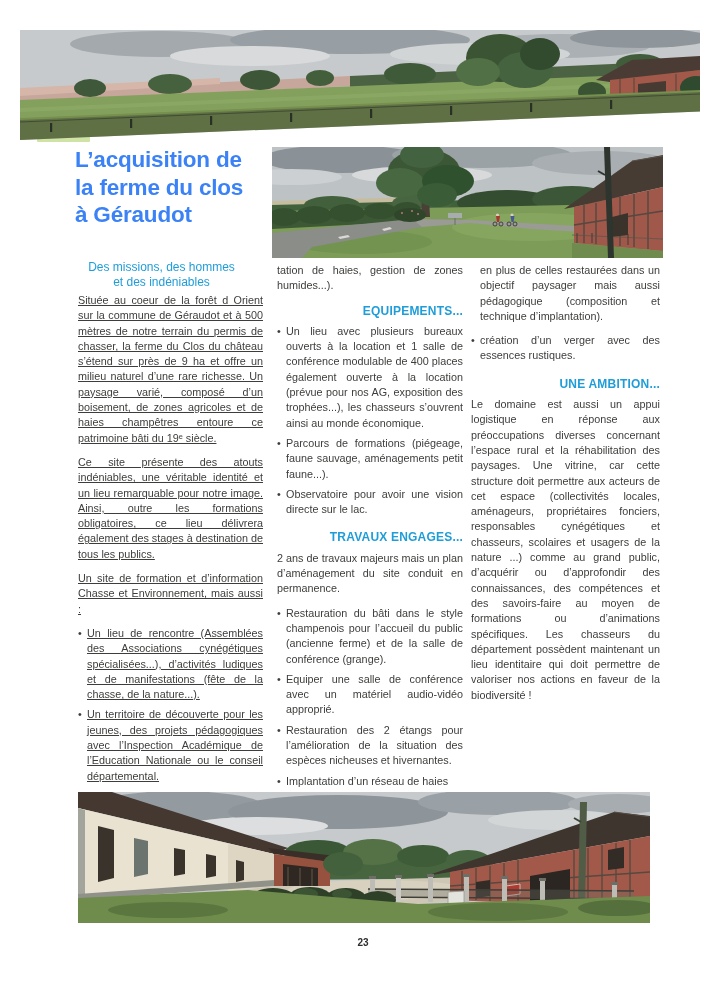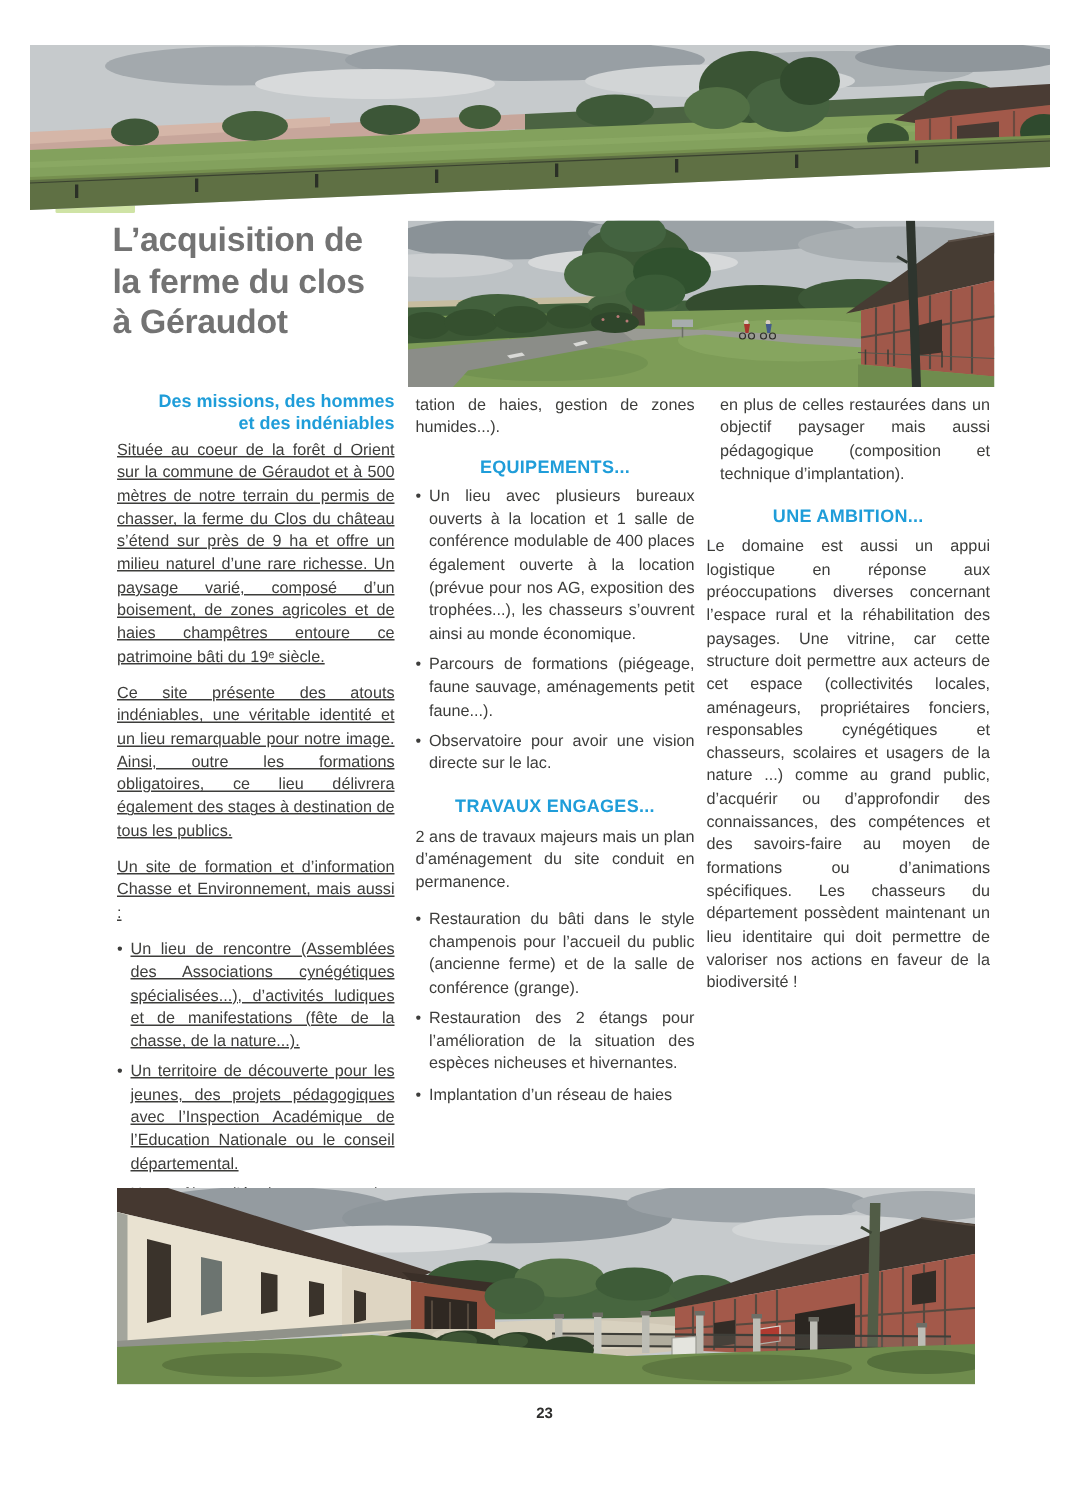--- a/index.html
+++ b/index.html
@@ -5,33 +5,33 @@
   html,body{margin:0;padding:0;background:#ffffff;}
   .page{position:relative;width:726px;height:1000px;background:#ffffff;overflow:hidden;
         font-family:"Liberation Sans",sans-serif;color:#3d3d3b;}
   .photo{position:absolute;overflow:hidden;}
   .photo svg{display:block;}
   .photo-top{left:20px;top:30px;width:680px;height:110px;z-index:2;
              clip-path:polygon(0 0,100% 0,100% 74%,0 100%);}
   .sv-fragment{position:absolute;left:37px;top:132px;width:53px;height:10px;
                background:#cfe3a5;z-index:1;border-radius:1px;}
   .title{position:absolute;left:75px;top:146px;width:200px;margin:0;
-         font-size:22.5px;line-height:27.5px;font-weight:bold;color:#737373;letter-spacing:-0.2px;}
+         font-size:22.5px;line-height:27.5px;font-weight:bold;color:#3b82f6;letter-spacing:-0.2px;}
   .title span{display:block;}
-  .subtitle{position:absolute;left:60px;top:260px;width:203px;text-align:right;
-            font-size:12px;line-height:15px;font-weight:bold;color:#1f9dd9;}
+  .subtitle{position:absolute;left:60px;top:260px;width:203px;text-align:center;
+            font-size:12px;line-height:15px;font-weight:normal;color:#1f9dd9;}
   .subtitle span{display:block;}
   .col{position:absolute;font-size:10.8px;line-height:15.3px;text-align:justify;color:#3d3d3b;}
   .col p{margin:0 0 9px 0;}
   .col ul{list-style:none;margin:0 0 9px 0;padding:0;}
   .col li{position:relative;padding-left:9px;margin:0 0 5px 0;}
   .col li::before{content:"\2022";position:absolute;left:0;top:0;}
   .col li:last-child{margin-bottom:0;}
   .sec-heading{margin:13px 0 5px 0;font-size:12px;letter-spacing:.2px;
-               font-weight:bold;color:#1f9dd9;text-align:center;}
+               font-weight:bold;color:#1f9dd9;text-align:right;}
   .sec-heading.first{margin-top:10px;}
   .hang{padding-left:9px;}
   .col-left{left:78px;top:293px;width:185px;text-decoration:underline;}
   .col-middle{left:277px;top:263px;width:186px;}
   .col-right{left:471px;top:263px;width:189px;}
   .photo-middle{left:272px;top:147px;width:391px;height:111px;}
   .photo-bottom{left:78px;top:792px;width:572px;height:131px;}
   .page-number{position:absolute;left:0;top:937px;width:726px;text-align:center;
                font-size:10px;font-weight:bold;color:#2e2e2d;}
 </style>
@@ -181,28 +181,30 @@
     <h2 class="sec-heading first">EQUIPEMENTS...</h2>
     <ul>
       <li>Un lieu avec plusieurs bureaux ouverts à la location et 1 salle de conférence modulable de 400 places également ouverte à la location (prévue pour nos AG, exposition des trophées...), les chasseurs s’ouvrent ainsi au monde économique.</li>
       <li>Parcours de formations (piégeage, faune sauvage, aménagements petit faune...).</li>
       <li>Observatoire pour avoir une vision directe sur le lac.</li>
     </ul>
     <h2 class="sec-heading">TRAVAUX ENGAGES...</h2>
     <p>2 ans de travaux majeurs mais un plan d’aménagement du site conduit en permanence.</p>
     <ul>
       <li>Restauration du bâti dans le style champenois pour l’accueil du public (ancienne ferme) et de la salle de conférence (grange).</li>
+      <li>Equiper une salle de conférence avec un matériel audio-vidéo approprié.</li>
       <li>Restauration des 2 étangs pour l’amélioration de la situation des espèces nicheuses et hivernantes.</li>
       <li>Implantation d’un réseau de haies</li>
     </ul>
   </div>
 
   <div class="col col-right">
     <p class="hang">en plus de celles restaurées dans un objectif paysager mais aussi pédagogique (composition et technique d’implantation).</p>
     <ul>
+      <li>création d’un verger avec des essences rustiques.</li>
     </ul>
     <h2 class="sec-heading">UNE AMBITION...</h2>
     <p>Le domaine est aussi un appui logistique en réponse aux préoccupations diverses concernant l’espace rural et la réhabilitation des paysages. Une vitrine, car cette structure doit permettre aux acteurs de cet espace (collectivités locales, aménageurs, propriétaires fonciers, responsables cynégétiques et chasseurs, scolaires et usagers de la nature ...) comme au grand public, d’acquérir ou d’approfondir des connaissances, des compétences et des savoirs-faire au moyen de formations ou d’animations spécifiques. Les chasseurs du département possèdent maintenant un lieu identitaire qui doit permettre de valoriser nos actions en faveur de la biodiversité !</p>
   </div>
 
   <div class="photo photo-bottom">
     <svg viewBox="0 0 572 131" width="572" height="131" aria-hidden="true">
       <rect width="572" height="131" fill="#c6cacc"></rect>
       <ellipse cx="100" cy="14" rx="85" ry="15" fill="#949ba0"></ellipse>
       <ellipse cx="260" cy="20" rx="110" ry="17" fill="#8d959a"></ellipse>

